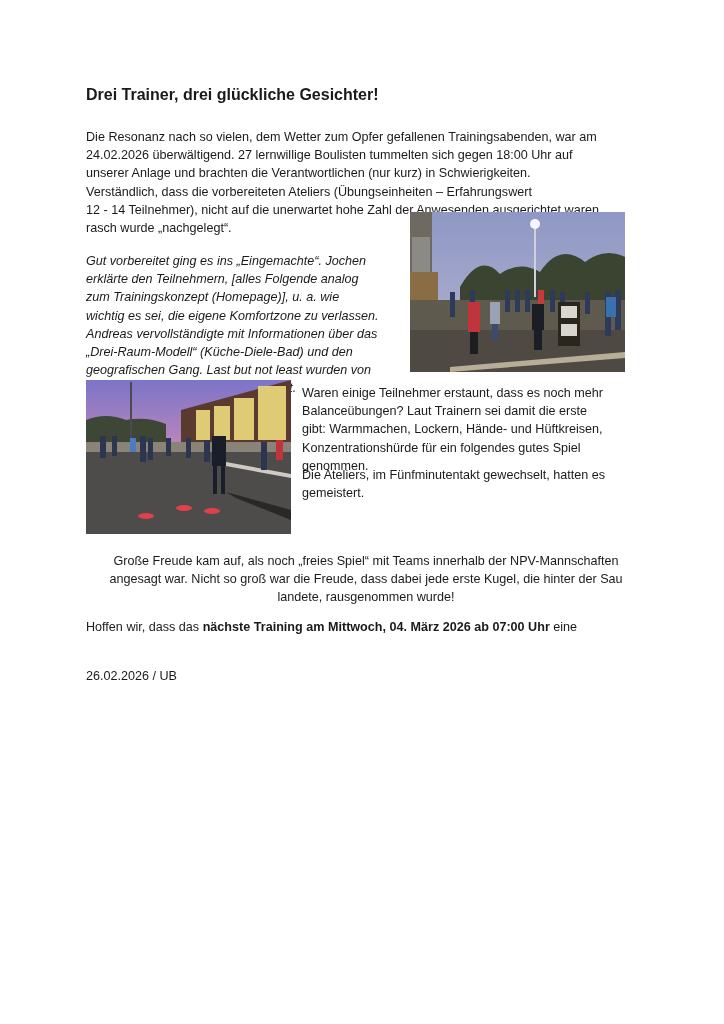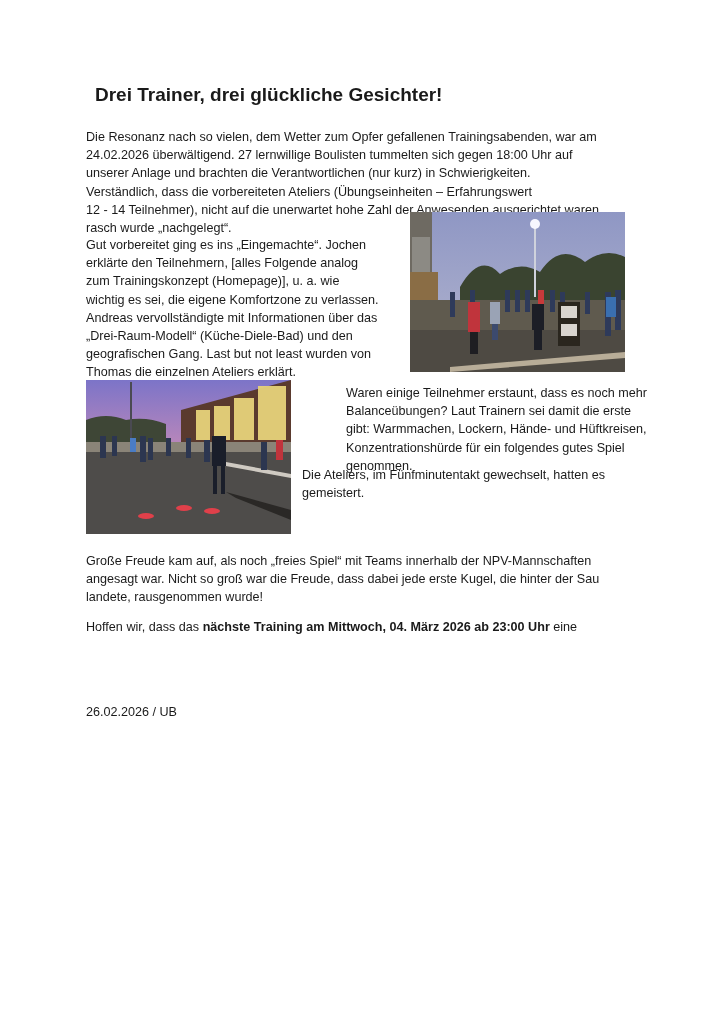--- a/index.html
+++ b/index.html
@@ -3,28 +3,28 @@
   <meta charset="utf-8">
   <style>
     html, body { margin: 0; padding: 0; background: #ffffff; }
     body {
       width: 724px; height: 1024px; position: relative; overflow: hidden;
       font-family: "Liberation Sans", sans-serif; color: #1a1a1a;
       font-size: 12.6px; line-height: 18.2px;
     }
     .page { position: absolute; left: 0; top: 0; width: 724px; height: 1024px; }
     .block { position: absolute; left: 86px; margin: 0; }
-    .title { top: 86px; font-weight: bold; font-size: 19px; margin-left: 9px; }
+    .title { top: 86px; font-weight: bold; font-size: 16px; }
     .p1 { top: 128px; width: 550px; }
-    .p2 { top: 236px; width: 320px; }
-    .p3 { left: 302px; top: 384px; width: 340px; margin-left: 44px; }
+    .p2 { top: 252px; width: 320px; font-style: italic; }
+    .p3 { left: 302px; top: 384px; width: 340px; }
     .p4 { left: 302px; top: 466px; width: 340px; }
-    .p5 { top: 552px; width: 560px; }
+    .p5 { top: 552px; width: 560px; text-align: center; }
     .p6 { top: 618px; width: 560px; }
-    .p7 { top: 703px; text-align: right; }
+    .p7 { top: 667px; text-align: right; }
     .line { display: block; white-space: nowrap; }
     b { font-weight: bold; }
 
     .photo { position: absolute; overflow: hidden; }
     .photo1 { left: 410px; top: 212px; width: 215px; height: 160px; }
     .photo2 { left: 86px; top: 380px; width: 205px; height: 154px; }
     .photo svg { display: block; width: 100%; height: 100%; }
   </style>
 </head>
 <body>
@@ -154,18 +154,18 @@
     <span class="line">gemeistert.</span>
   </p>
 
   <p class="block p5">
     <span class="line">Große Freude kam auf, als noch „freies Spiel“ mit Teams innerhalb der NPV-Mannschaften</span>
     <span class="line">angesagt war. Nicht so groß war die Freude, dass dabei jede erste Kugel, die hinter der Sau</span>
     <span class="line">landete, rausgenommen wurde!</span>
   </p>
 
   <p class="block p6">
-    <span class="line"><span>Hoffen wir, dass das </span><b>nächste Training am Mittwoch, 04. März 2026 ab 23:00 Uhr</b><span> eine</span></span>
+    <span class="line"><span>Hoffen wir, dass das </span><b>nächste Training am Mittwoch, 04. März 2026 ab 07:00 Uhr</b><span> eine</span></span>
   </p>
 
   <p class="block p7">26.02.2026 / UB</p>
 
 </div>
 
 </body></html>

